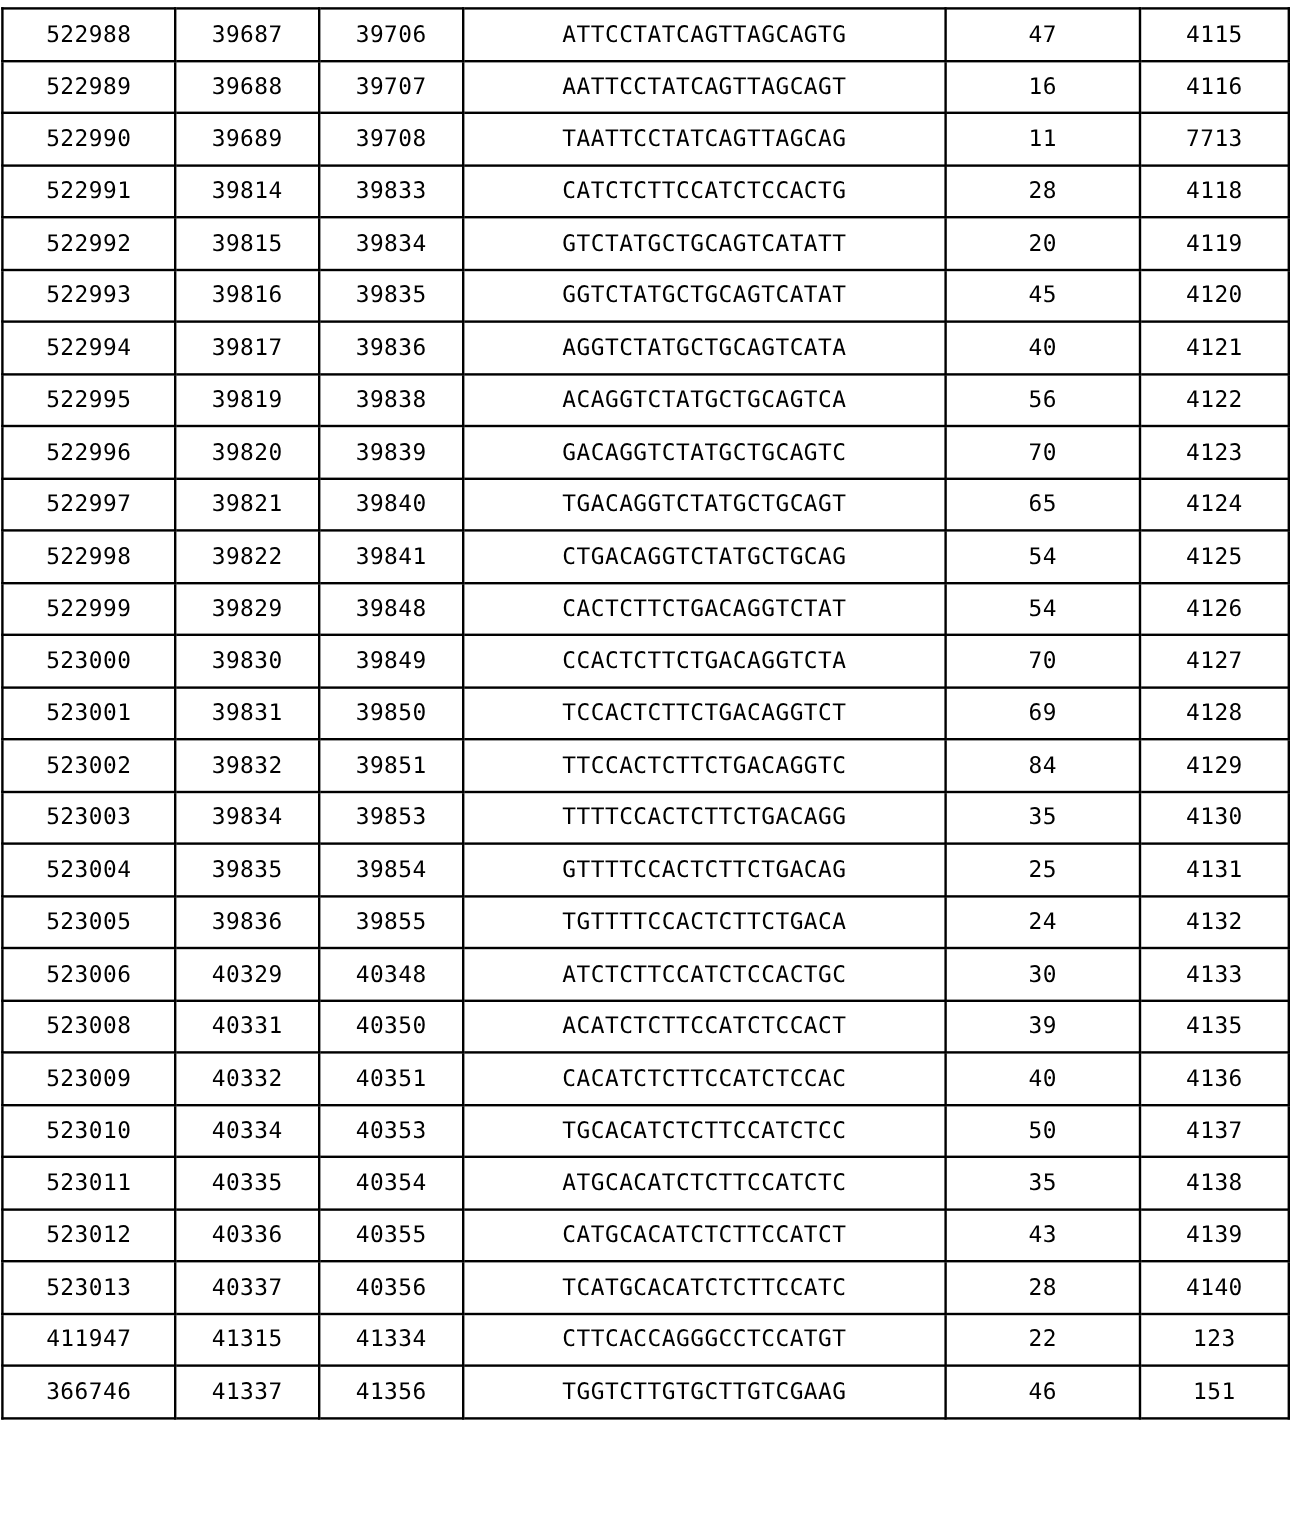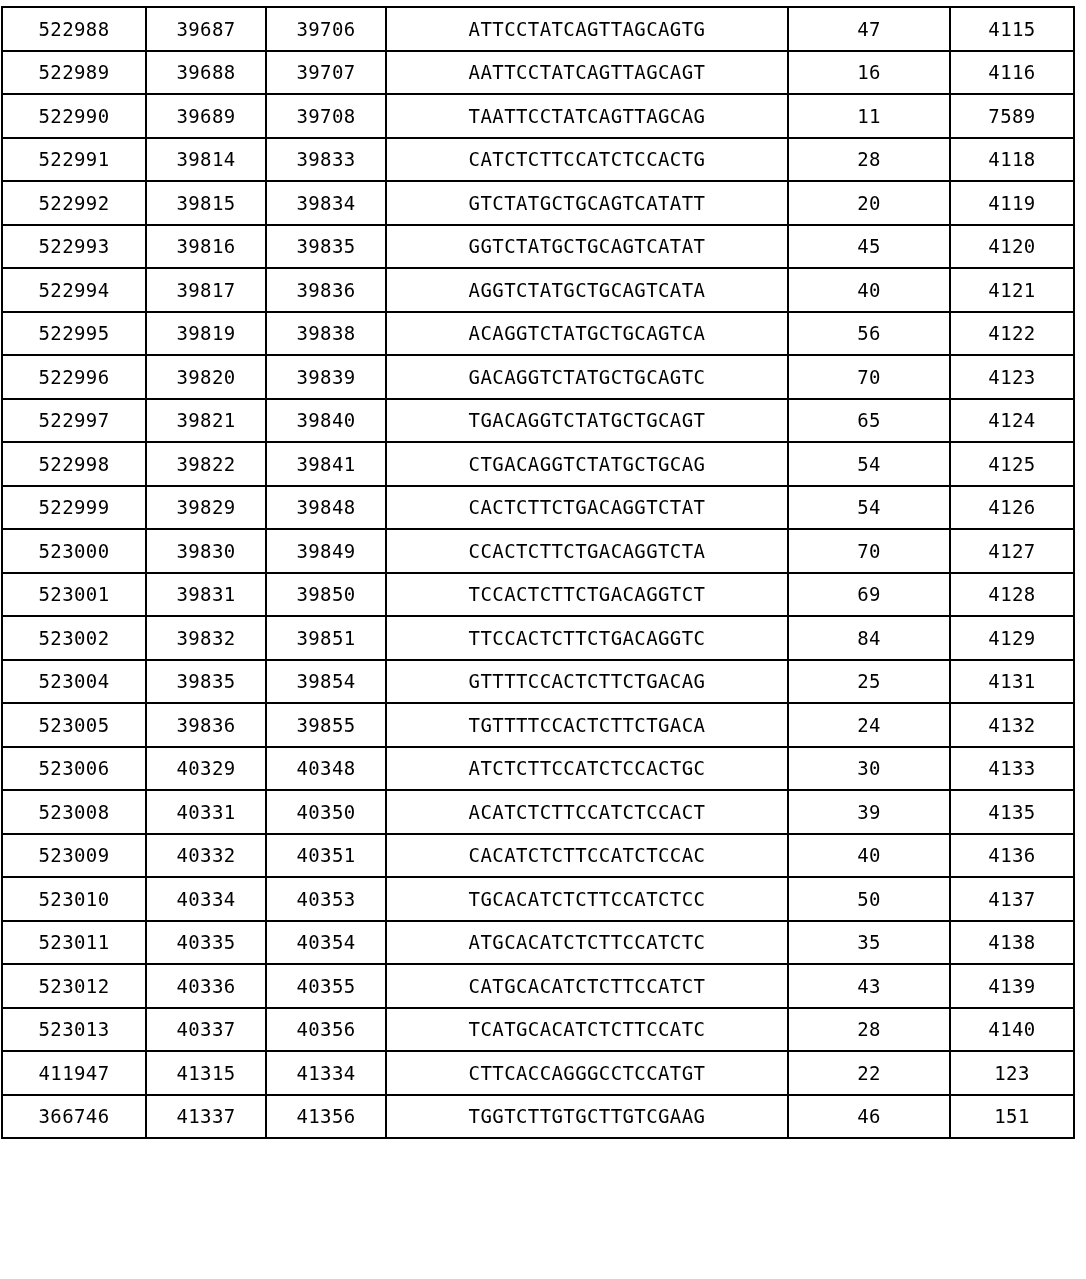--- a/index.html
+++ b/index.html
@@ -66,21 +66,21 @@
           <td class="col-seq">AATTCCTATCAGTTAGCAGT</td>
           <td class="col-score">16</td>
           <td class="col-num">4116</td>
         </tr>
         <tr>
           <td class="col-id">522990</td>
           <td class="col-start">39689</td>
           <td class="col-end">39708</td>
           <td class="col-seq">TAATTCCTATCAGTTAGCAG</td>
           <td class="col-score">11</td>
-          <td class="col-num">7589</td>
+          <td class="col-num">7713</td>
         </tr>
         <tr>
           <td class="col-id">522991</td>
           <td class="col-start">39814</td>
           <td class="col-end">39833</td>
           <td class="col-seq">CATCTCTTCCATCTCCACTG</td>
           <td class="col-score">28</td>
           <td class="col-num">4118</td>
         </tr>
         <tr>
@@ -165,20 +165,28 @@
         </tr>
         <tr>
           <td class="col-id">523002</td>
           <td class="col-start">39832</td>
           <td class="col-end">39851</td>
           <td class="col-seq">TTCCACTCTTCTGACAGGTC</td>
           <td class="col-score">84</td>
           <td class="col-num">4129</td>
         </tr>
         <tr>
+          <td class="col-id">523003</td>
+          <td class="col-start">39834</td>
+          <td class="col-end">39853</td>
+          <td class="col-seq">TTTTCCACTCTTCTGACAGG</td>
+          <td class="col-score">35</td>
+          <td class="col-num">4130</td>
+        </tr>
+        <tr>
           <td class="col-id">523004</td>
           <td class="col-start">39835</td>
           <td class="col-end">39854</td>
           <td class="col-seq">GTTTTCCACTCTTCTGACAG</td>
           <td class="col-score">25</td>
           <td class="col-num">4131</td>
         </tr>
         <tr>
           <td class="col-id">523005</td>
           <td class="col-start">39836</td>

